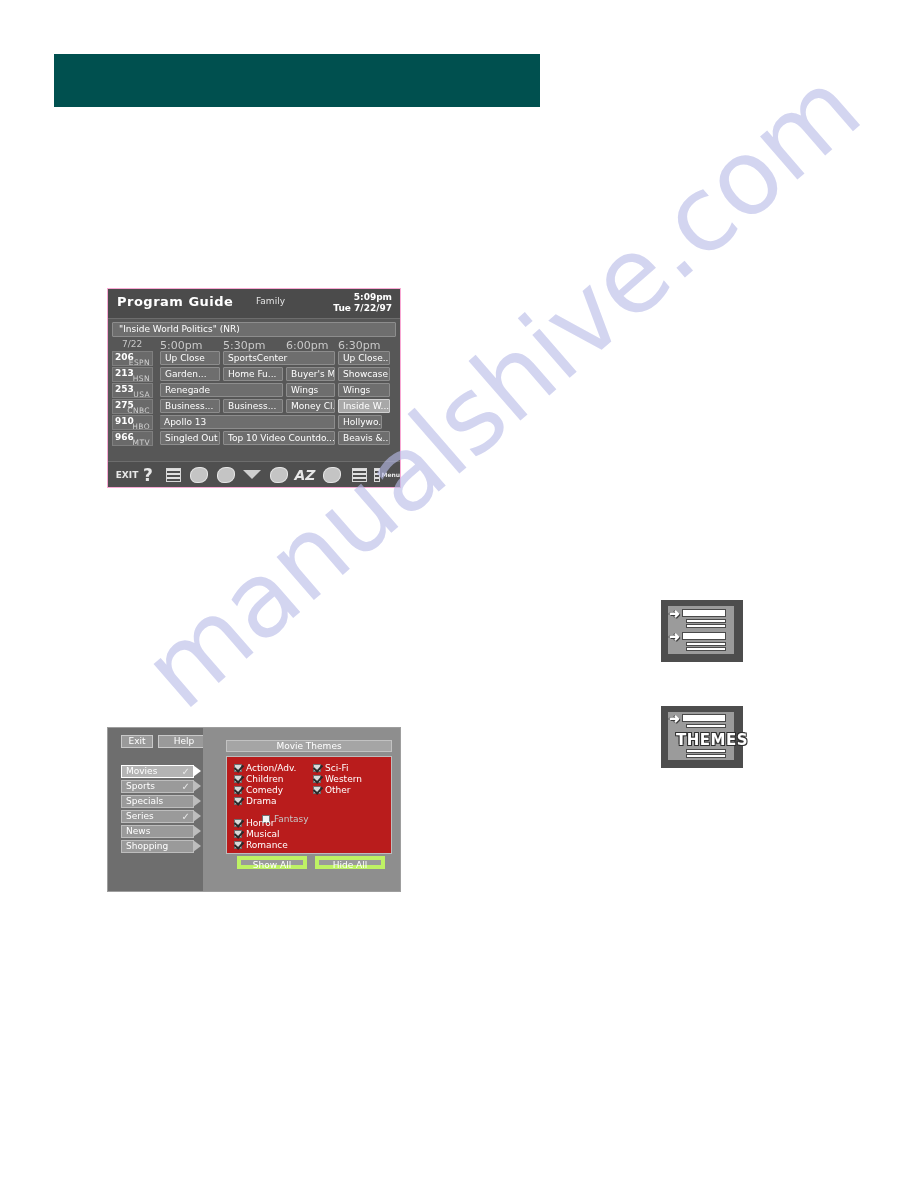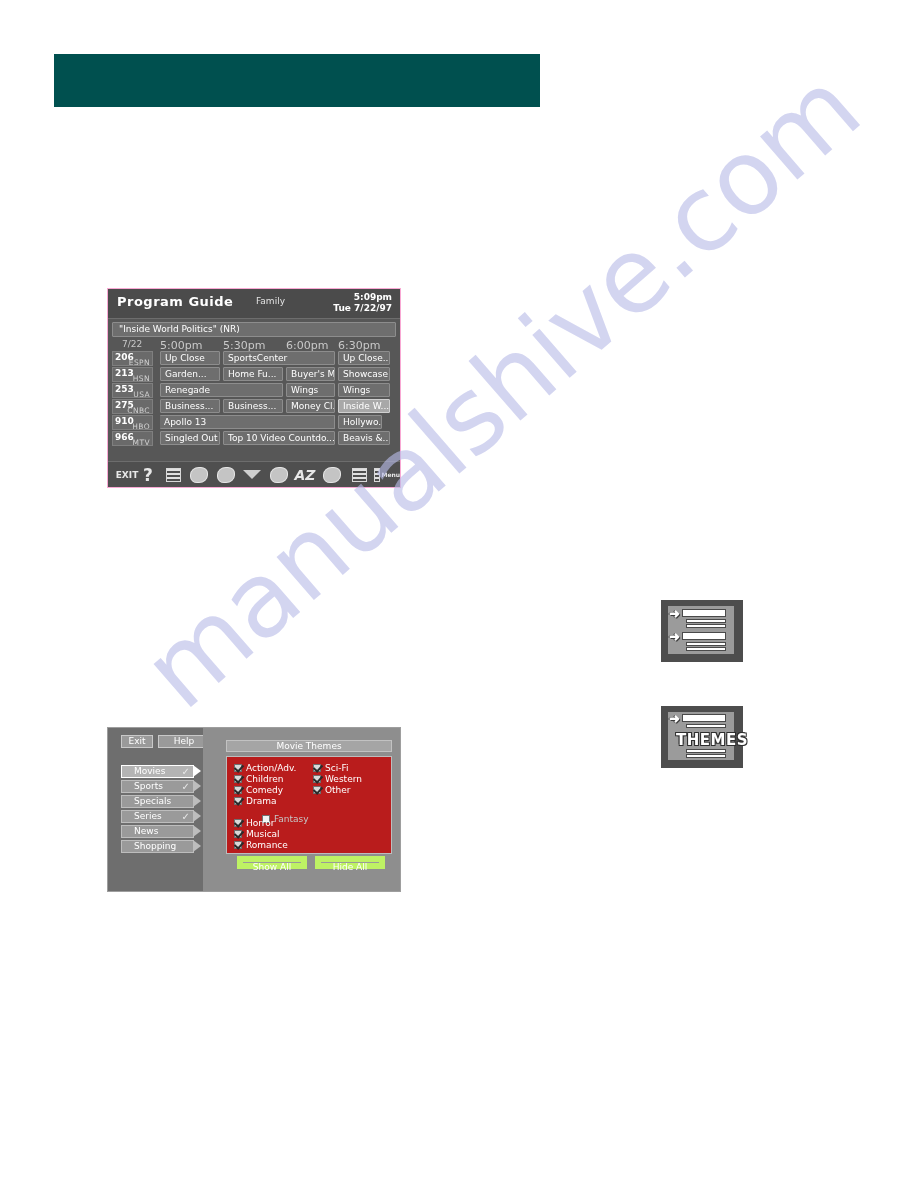--- a/index.html
+++ b/index.html
@@ -201,21 +201,21 @@
     padding:0 4px;
   }
   .t-tab{
     position:absolute;left:13px;
     width:73px;height:13px;
     background:#9a9a9a;
     border:1px solid #bdbdbd;
     box-sizing:border-box;
     color:#ffffff;font-size:9px;
     line-height:11px;
-    padding-left:12px;
+    padding-left:4px;
   }
   .t-tab.active{
     background:#b4b4b4;
     border-color:#ffffff;
   }
   .t-tab .arrow{
     position:absolute;right:-8px;top:-1px;
     width:0;height:0;
     border-top:6.5px solid transparent;
     border-bottom:6.5px solid transparent;
@@ -272,21 +272,21 @@
     border-width:0 2px 2px 0;
     transform:rotate(42deg);
   }
   .t-item.off{color:#c7c7c7;}
   .t-item.off .box{background:#f1f1f1;}
 
   .t-btn{
     position:absolute;top:128px;
     width:70px;height:13px;
     background:#9a9a9a;
-    border:6px solid #bef264;
+    border:4px solid #bef264;
     box-sizing:border-box;
     color:#ffffff;font-size:9px;
     line-height:11px;text-align:center;
   }
 
   
   .icon-box{
     position:absolute;
     width:82px;height:62px;
     background:#4d4d4d;

